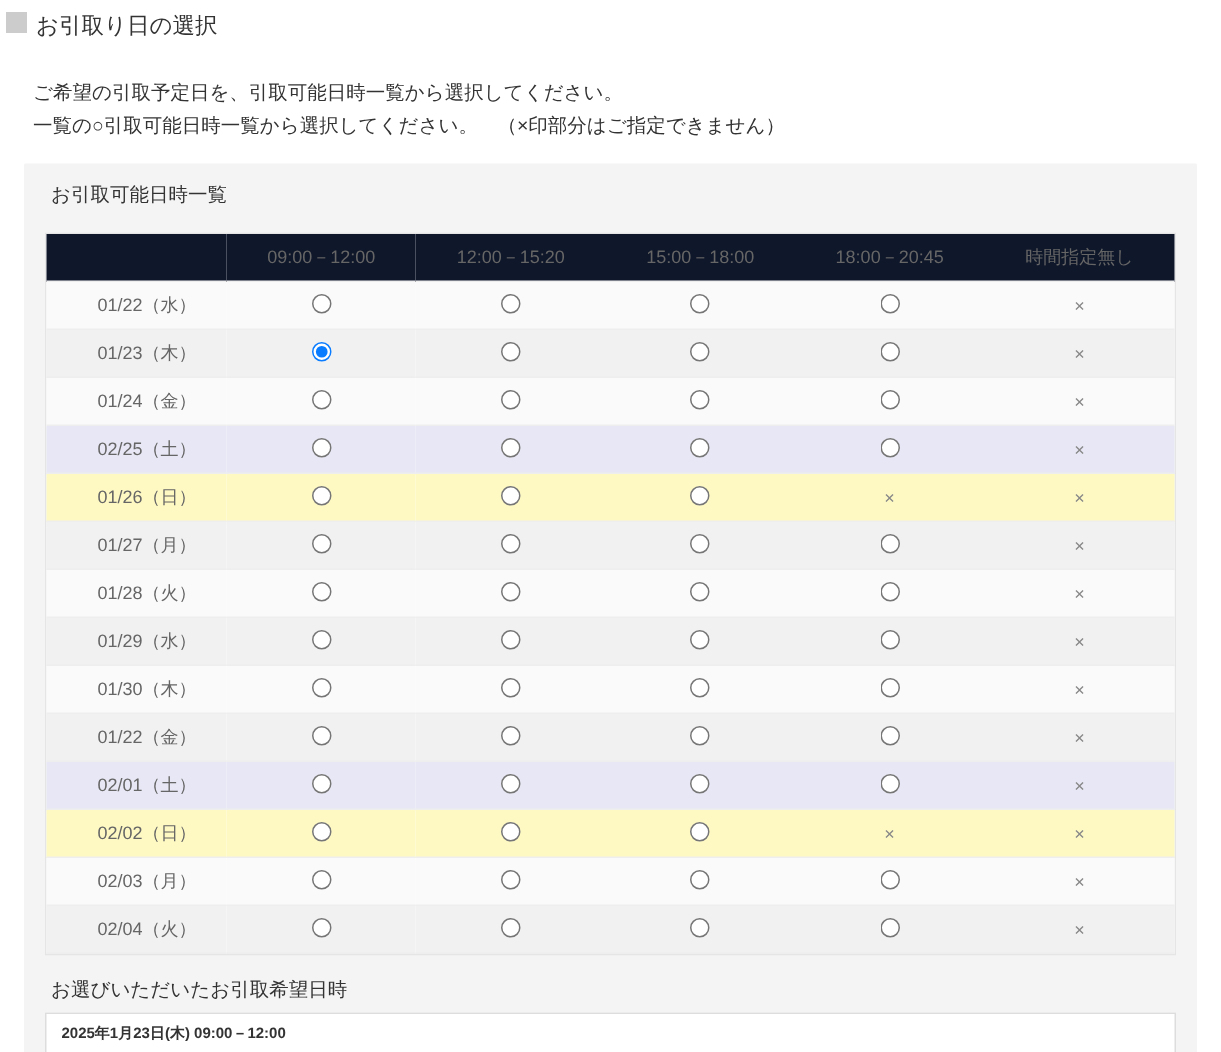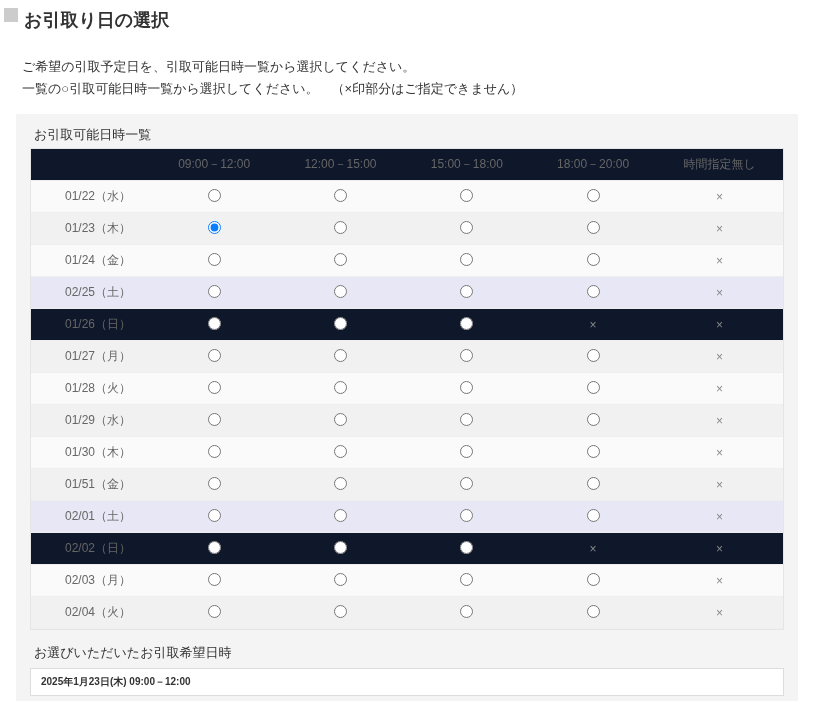--- a/index.html
+++ b/index.html
@@ -4,22 +4,22 @@
   <style>
     * { box-sizing: border-box; margin: 0; padding: 0; }
     body {
       font-family: "Meiryo", "Hiragino Kaku Gothic Pro", sans-serif;
       font-size: 13px;
       color: #333;
       background: #fff;
       padding: 0;
     }
     .page-title {
-      font-size: 18px;
-      font-weight: bold;
+      font-size: 15px;
+      font-weight: normal;
       padding: 8px 4px 8px 24px;
       position: relative;
     }
     .page-title::before {
       content: "";
       position: absolute;
       left: 4px;
       top: 8px;
       width: 14px;
       height: 14px;
@@ -30,21 +30,21 @@
       line-height: 1.7;
     }
     .panel {
       background: #f4f4f4;
       margin: 0 16px;
       padding: 12px 14px 16px 14px;
       border-radius: 1px;
     }
     .panel-subtitle {
       font-size: 13px;
-      margin: 0 0 4px 4px;
+      margin: 0 0 16px 4px;
     }
     table.sched {
       width: 100%;
       border-collapse: separate;
       border-spacing: 0;
       background: #fff;
       border: 1px solid #e5e5e5;
     }
     table.sched th, table.sched td {
       border-bottom: 1px solid #eee;
@@ -63,21 +63,21 @@
       padding-left: 14px;
       color: #666;
       width: 120px;
     }
     table.sched th:first-child {
       width: 120px;
     }
     tr.row-even { background: #fafafa; }
     tr.row-odd  { background: #f1f1f1; }
     tr.row-sat  { background: #e7e7f5; }
-    tr.row-sun  { background: #0f172a; }
+    tr.row-sun  { background: #fef9c3; }
     .slot-radio { cursor: pointer; display: inline-block; }
     .slot-radio input { accent-color: #0a7cff; cursor: pointer; }
     .slot-x { color: #888; }
     .selected-section {
       margin-top: 14px;
     }
     .selected-label { margin: 0 0 6px 4px; }
     .selected-box {
       border: 1px solid #ddd;
       background: #fff;
@@ -98,23 +98,23 @@
 </div>
 
 <div class="panel">
   <div class="panel-subtitle">お引取可能日時一覧</div>
 
   <table class="sched">
     <thead>
       <tr id="header-row">
           <th></th>
           <th>09:00－12:00</th>
-          <th>12:00－15:00</th>
+          <th>12:00－15:20</th>
           <th>15:00－18:00</th>
-          <th>18:00－20:00</th>
+          <th>18:00－20:45</th>
           <th>時間指定無し</th>
         </tr>
     </thead>
     <tbody id="tbody">
         <tr class="row-even">
           <td>01/22（水）</td>
           <td><label class="slot-radio"><input type="radio" name="pickup-slot" style=""></label></td>
           <td><label class="slot-radio"><input type="radio" name="pickup-slot" style=""></label></td>
           <td><label class="slot-radio"><input type="radio" name="pickup-slot" style=""></label></td>
           <td><label class="slot-radio"><input type="radio" name="pickup-slot" style=""></label></td>
@@ -178,21 +178,21 @@
         </tr>
         <tr class="row-even">
           <td>01/30（木）</td>
           <td><label class="slot-radio"><input type="radio" name="pickup-slot" style=""></label></td>
           <td><label class="slot-radio"><input type="radio" name="pickup-slot" style=""></label></td>
           <td><label class="slot-radio"><input type="radio" name="pickup-slot" style=""></label></td>
           <td><label class="slot-radio"><input type="radio" name="pickup-slot" style=""></label></td>
           <td><span class="slot-x">×</span></td>
         </tr>
         <tr class="row-odd">
-          <td>01/51（金）</td>
+          <td>01/22（金）</td>
           <td><label class="slot-radio"><input type="radio" name="pickup-slot" style=""></label></td>
           <td><label class="slot-radio"><input type="radio" name="pickup-slot" style=""></label></td>
           <td><label class="slot-radio"><input type="radio" name="pickup-slot" style=""></label></td>
           <td><label class="slot-radio"><input type="radio" name="pickup-slot" style=""></label></td>
           <td><span class="slot-x">×</span></td>
         </tr>
         <tr class="row-sat">
           <td>02/01（土）</td>
           <td><label class="slot-radio"><input type="radio" name="pickup-slot" style=""></label></td>
           <td><label class="slot-radio"><input type="radio" name="pickup-slot" style=""></label></td>

